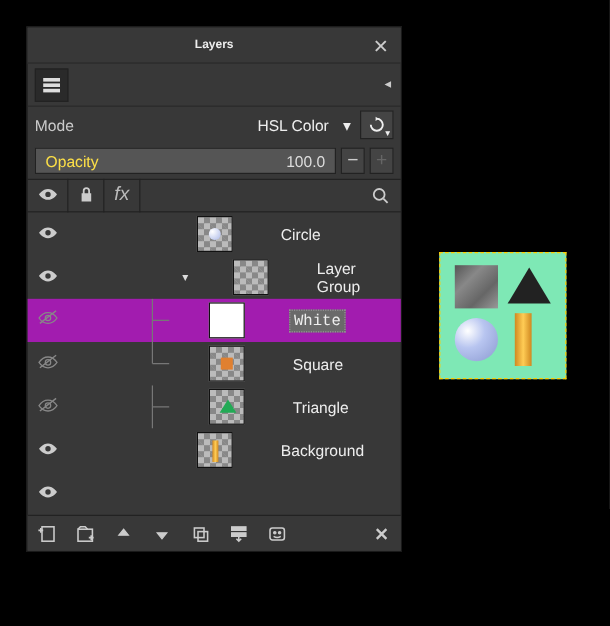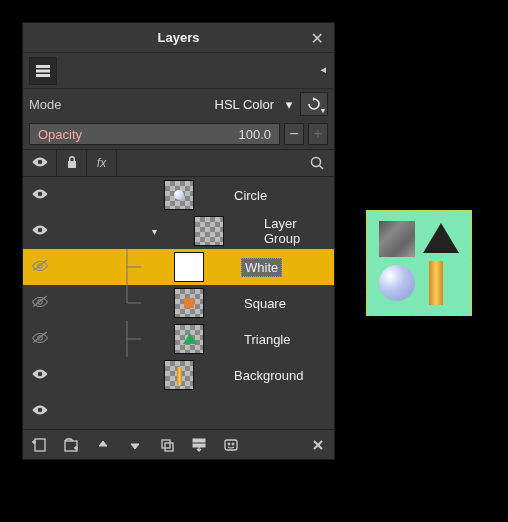--- a/index.html
+++ b/index.html
@@ -23,21 +23,21 @@
   }
   .titlebar {
     height: 30px;
     display: flex;
     align-items: center;
     justify-content: center;
     position: relative;
     background: #383838;
     border-bottom: 1px solid #2a2a2a;
   }
-  .titlebar .title { color: #eee; font-weight: bold; font-size: 13px; }
+  .titlebar .title { color: #eee; font-weight: bold; font-size: 10px; }
   .titlebar .close {
     position: absolute;
     right: 10px;
     top: 6px;
     color: #ccc;
     font-size: 16px;
     cursor: pointer;
   }
   .tabstrip {
     height: 36px;
@@ -99,21 +99,21 @@
   .opacity-slider {
     flex: 1;
     height: 22px;
     background: #555;
     border: 1px solid #222;
     display: flex;
     align-items: center;
     position: relative;
     padding: 0 8px;
   }
-  .opacity-slider .label { color: #fca5a5; flex: 1; }
+  .opacity-slider .label { color: #fde047; flex: 1; }
   .opacity-slider .value { color: #ddd; }
   .opacity-row .btn {
     width: 20px; height: 22px;
     background: #444;
     border: 1px solid #222;
     display: flex; align-items: center; justify-content: center;
     color: #ccc;
     font-size: 16px;
     line-height: 1;
   }
@@ -125,31 +125,31 @@
     border-top: 1px solid #222;
     border-bottom: 1px solid #222;
   }
   .header-row .cell {
     height: 28px;
     display: flex; align-items: center; justify-content: center;
     border-right: 1px solid #222;
   }
   .header-row .vis { width: 34px; }
   .header-row .lock { width: 30px; }
-  .header-row .fx { width: 30px; color: #bbb; font-style: italic; font-size: 12px; }
+  .header-row .fx { width: 30px; color: #bbb; font-style: italic; font-size: 16px; }
   .header-row .spacer { flex: 1; border-right: none; }
   .header-row .search { width: 34px; border-right: none; }
   .layers { }
   .layer-row {
     height: 36px;
     display: flex;
     align-items: center;
     position: relative;
   }
-  .layer-row.selected { background: #eab308; }
+  .layer-row.selected { background: #a21caf; font-family: Liberation Mono, monospace; }
   .layer-row .vis-cell {
     width: 34px; height: 36px;
     display: flex; align-items: center; justify-content: center;
   }
   .layer-row .lock-cell { width: 30px; }
   .layer-row .fx-cell { width: 30px; }
   .layer-row .tree-cell {
     flex: 1;
     display: flex;
     align-items: center;

